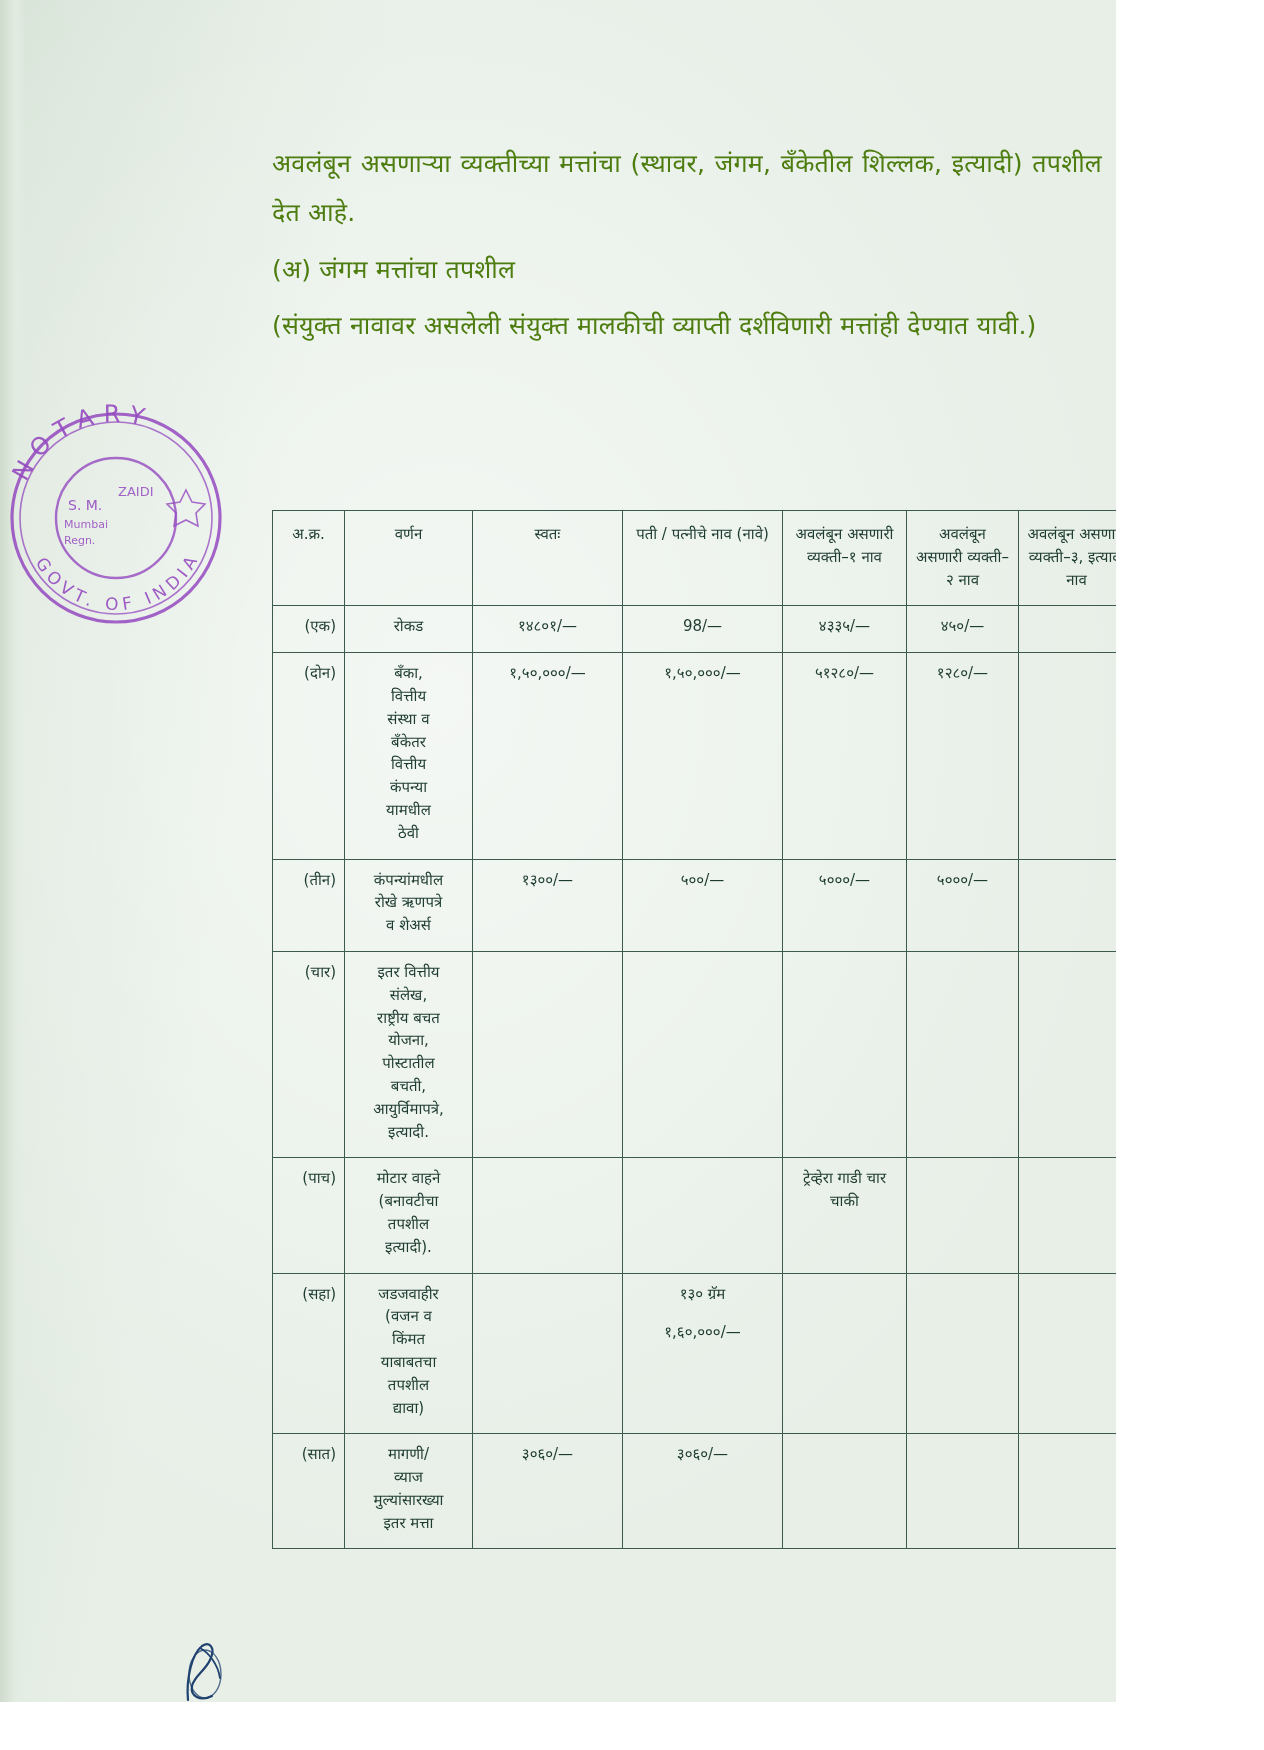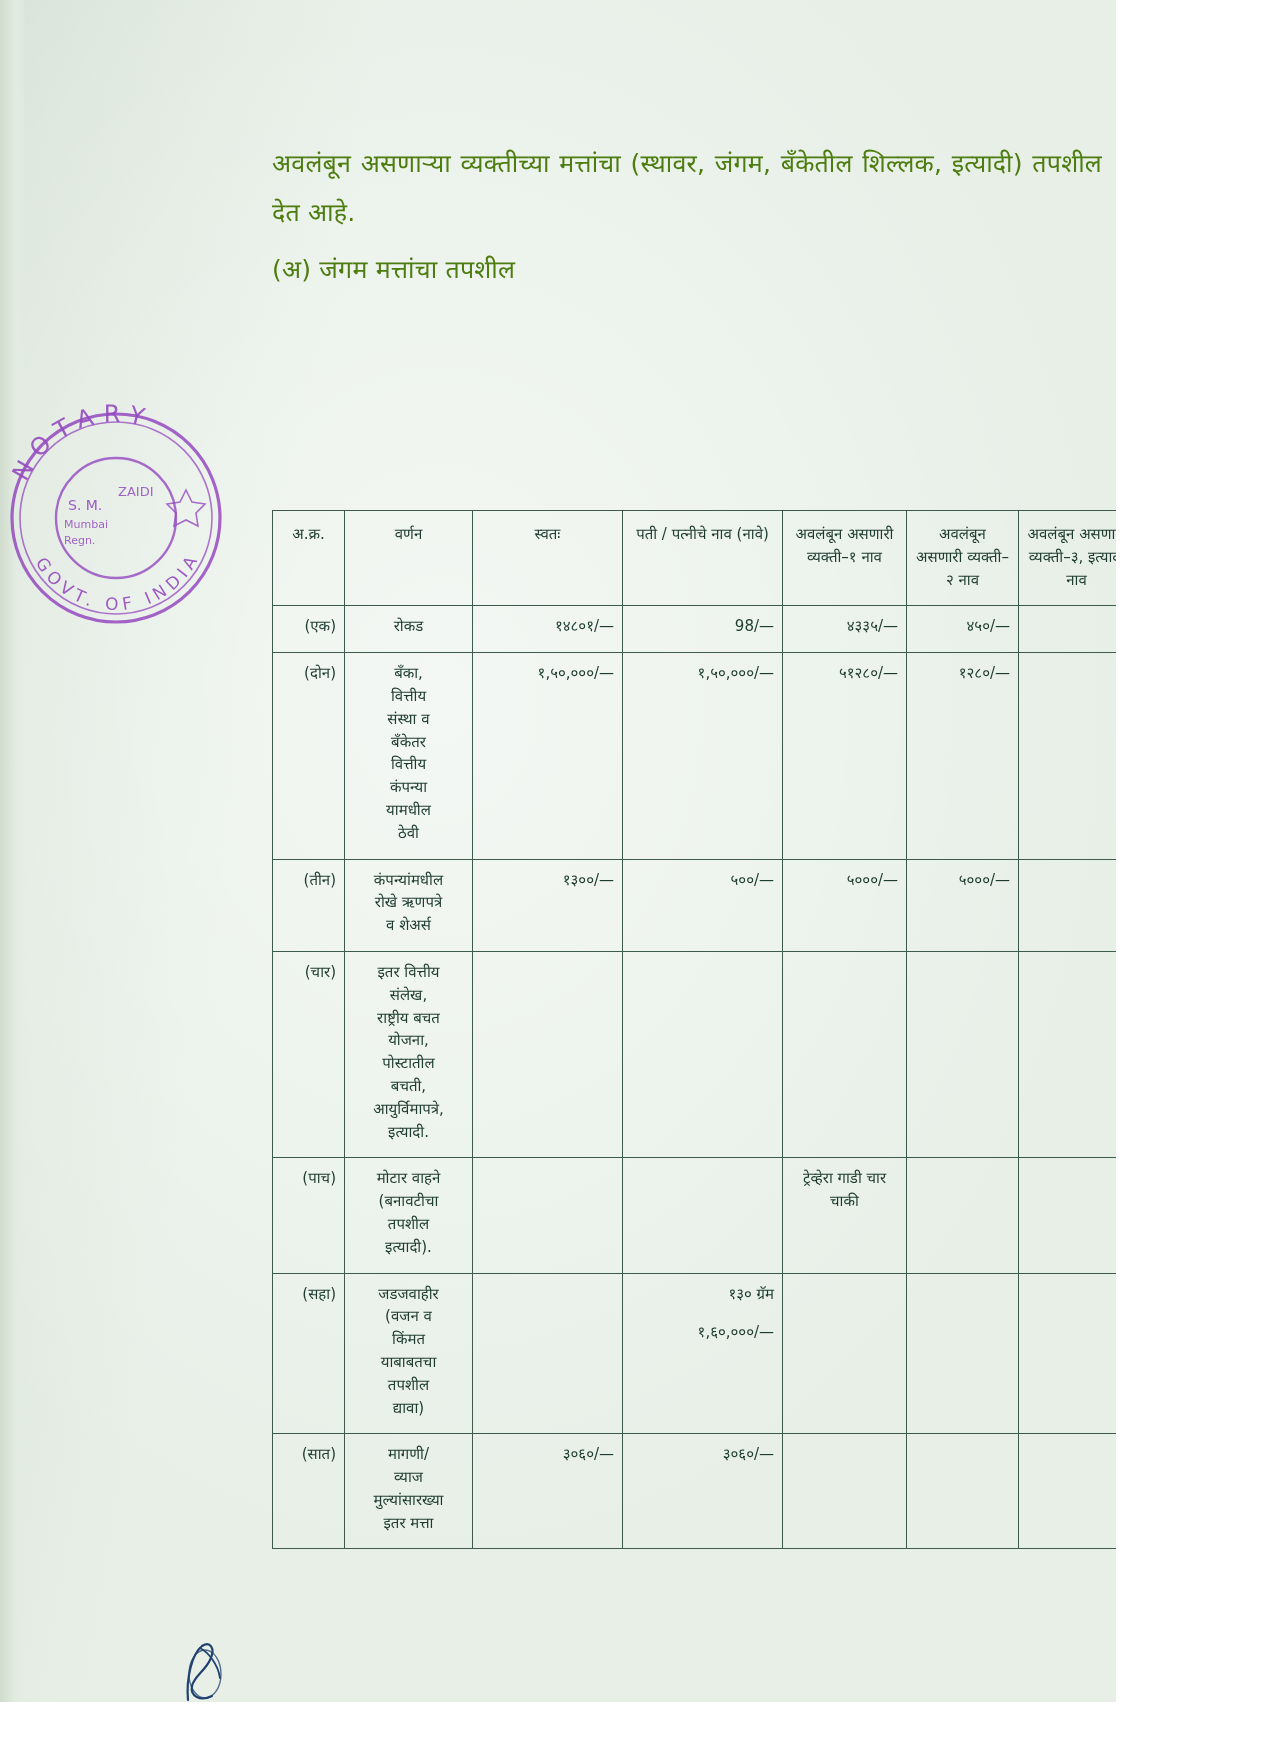--- a/index.html
+++ b/index.html
@@ -99,21 +99,21 @@
   col.c0 { width: 72px; }
   col.c1 { width: 128px; }
   col.c2 { width: 150px; }
   col.c3 { width: 160px; }
   col.c4 { width: 124px; }
   col.c5 { width: 112px; }
   col.c6 { width: 116px; }
 
   td.idx { text-align: right; white-space: nowrap; }
   td.desc { text-align: center; }
-  td.num  { text-align: right; }
+  td.num  { text-align: center; }
   td.txt  { text-align: center; }
 
   .cell-lines span { display: block; }
   .spacer-line { display: block; height: 16px; }
 
   
   .stamp {
     position: absolute;
     left: -10px;
     top: 378px;
@@ -144,20 +144,21 @@
 <body>
 
 <div class="page">
   <div class="left-edge"></div>
 
   <div class="faint-ghost" style="left:560px; top:200px;"></div>
 
   <div class="content">
     <p class="para justify-wide">अवलंबून असणाऱ्या व्यक्तीच्या मत्तांचा (स्थावर, जंगम, बँकेतील शिल्लक, इत्यादी) तपशील देत आहे.</p>
     <p class="para indent-sub">(अ)  जंगम मत्तांचा तपशील</p>
+    <p class="para justify-wide">(संयुक्त नावावर असलेली संयुक्त मालकीची व्याप्ती दर्शविणारी मत्तांही देण्यात यावी.)</p>
   </div>
 
   <table class="assets">
     <colgroup>
       <col class="c0">
         <col class="c1">
         <col class="c2">
         <col class="c3">
         <col class="c4">
         <col class="c5">

